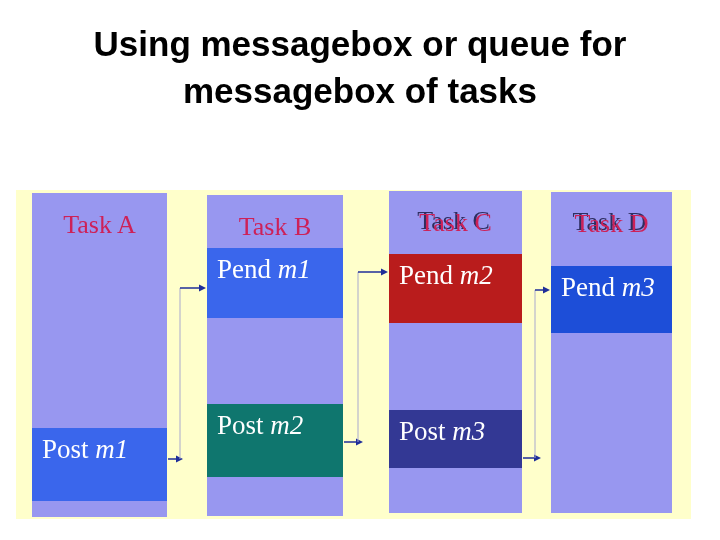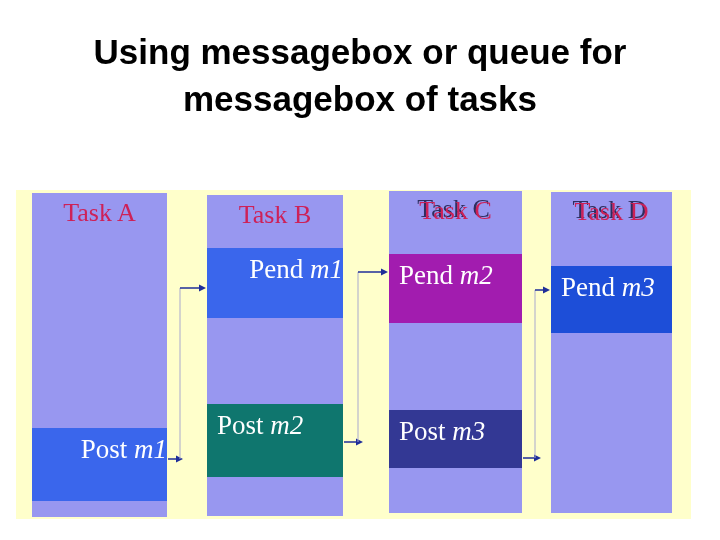--- a/index.html
+++ b/index.html
@@ -1,31 +1,31 @@
 <!DOCTYPE html>
 <html><head>
 <meta charset="utf-8">
 <style>
   html,body{margin:0;padding:0;background:#ffffff;}
   .slide{position:relative;width:720px;height:540px;background:#ffffff;overflow:hidden;
          font-family:"Liberation Sans",sans-serif;}
-  .title{position:absolute;top:20px;left:0;right:0;margin:8px;text-align:center;
+  .title{position:absolute;top:20px;left:0;right:0;margin:0;text-align:center;
          font-family:"Liberation Sans",sans-serif;font-weight:bold;font-size:35px;
          line-height:47px;color:#000000;letter-spacing:0px;}
   .title span{display:block;}
   .band{position:absolute;left:16px;top:190px;width:675px;height:329px;background:#ffffcb;}
   .col{position:absolute;background:#9897f0;}
-  .tlabel{margin-top:5px;text-align:center;font-family:"Liberation Serif",serif;
+  .tlabel{margin-top:17px;text-align:center;font-family:"Liberation Serif",serif;
           font-size:26px;color:#cd2158;}
   .tlabel.shadowed{text-shadow:-2px -2px 0 #2e2e60;}
   .box{position:absolute;left:0;right:0;box-sizing:border-box;padding:6px 0 0 10px;
        font-family:"Liberation Serif",serif;font-size:27px;color:#ffffff;white-space:pre;}
   .box .msg{font-style:italic;}
-  .royal{background:#3a66ec;text-align:right;}
-  .brightblue{background:#a21caf;}
+  .royal{background:#3a66ec;}
+  .brightblue{background:#b91c1c;}
   .deepblue{background:#0f766e;}
   .navy{background:#333894;}
   .navy2{background:#1d4ed8;}
   .overlay{position:absolute;left:0;top:0;pointer-events:none;}
 </style>
 </head>
 <body>
 
 <div class="slide">
 

